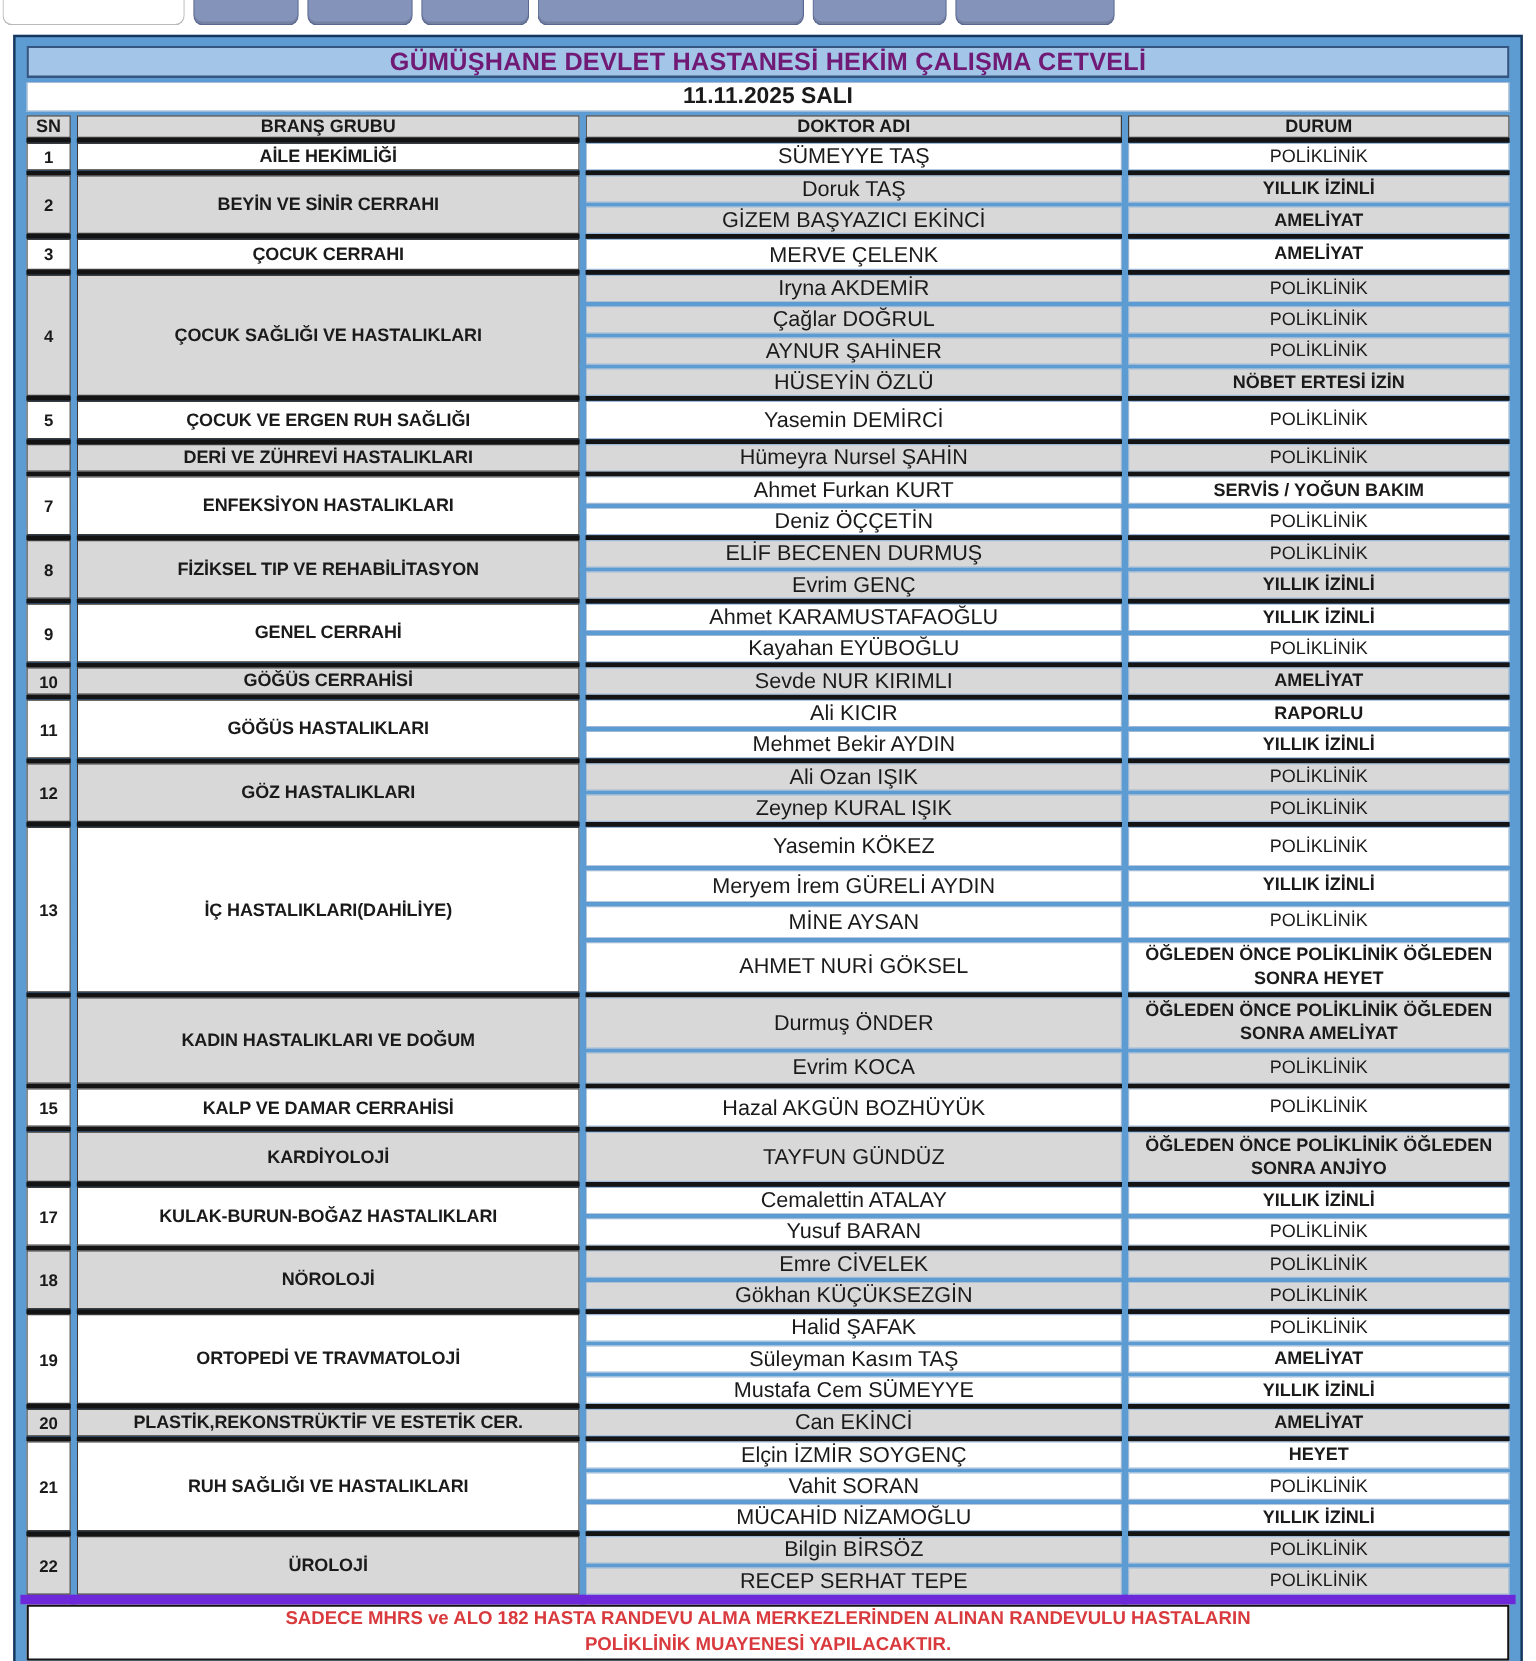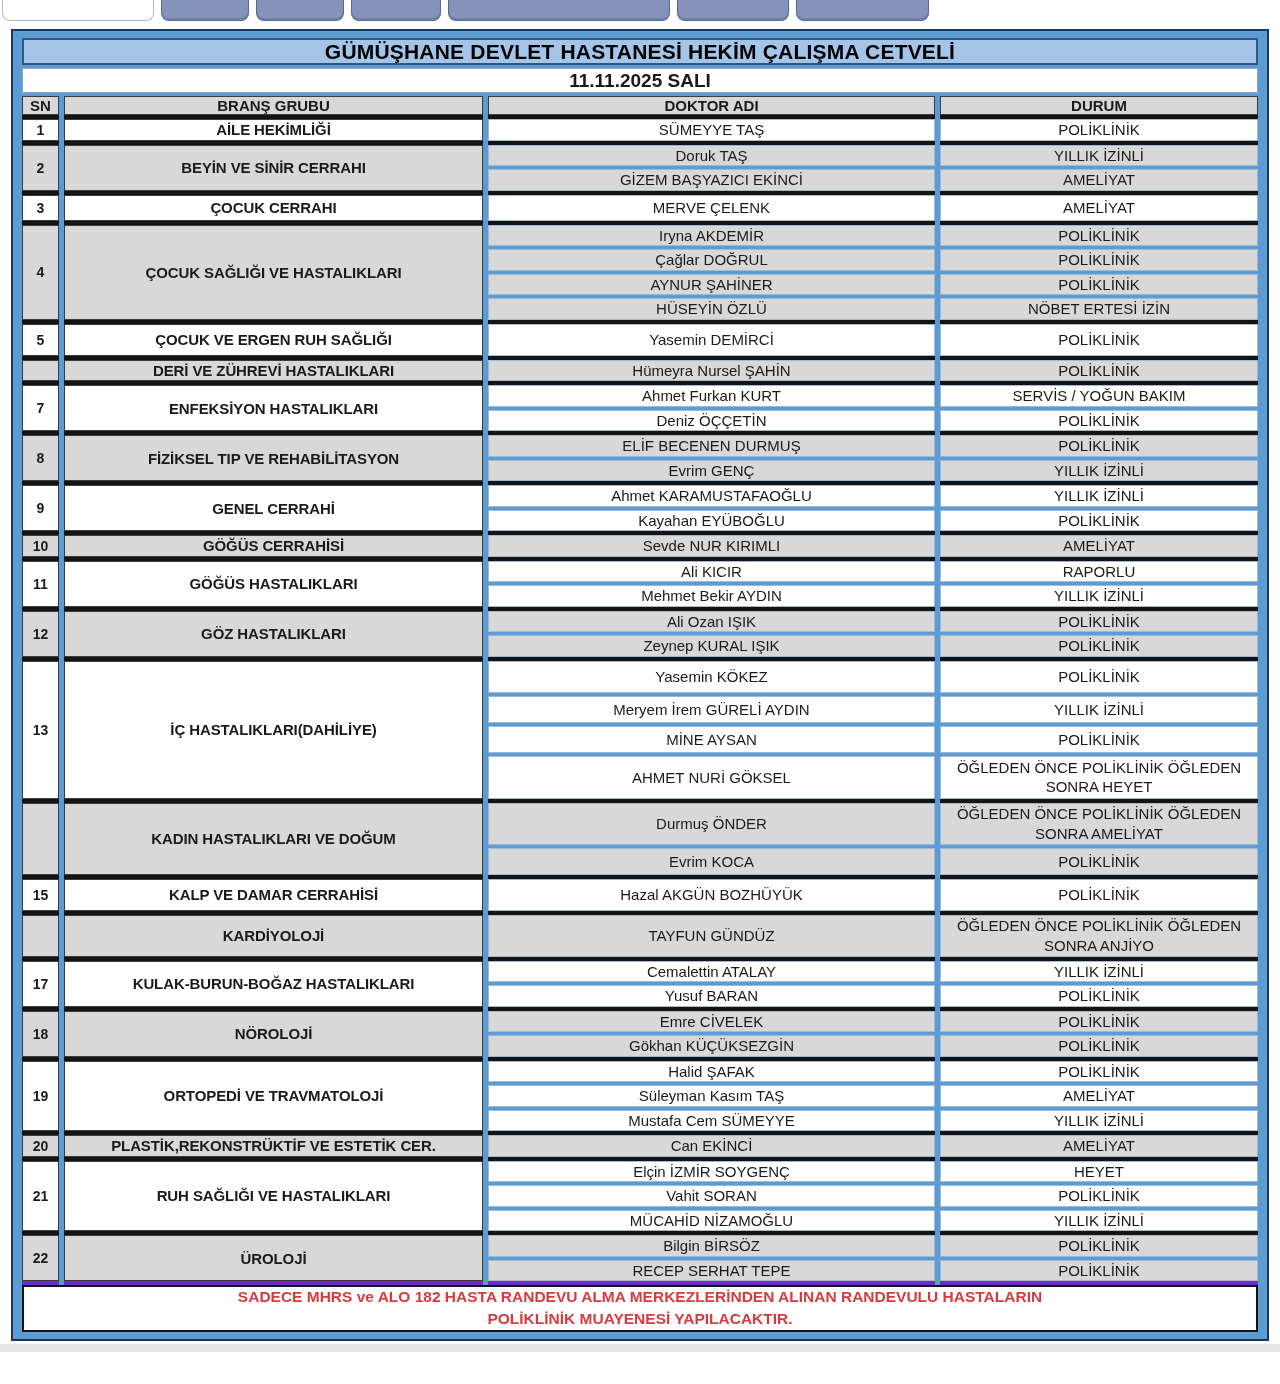--- a/index.html
+++ b/index.html
@@ -69,21 +69,21 @@
     text-align:center;
     vertical-align:middle;
     padding:1px 4px;
     color:#1a1a1a;
     overflow:hidden;
   }
   .title-cell{
     background:var(--title-bg);
     font-weight:bold;
     font-size:21px;
-    color:#000000;
+    color:#701a75;
     height:30px;
     letter-spacing:.2px;
     box-shadow:inset 0 0 0 2px #355580;
   }
   .date-cell{
     background:#ffffff;
     font-weight:bold;
     font-size:19px;
     height:28px;
     box-shadow:inset 0 0 0 1px #8aa8c8;
@@ -103,37 +103,37 @@
     font-size:14px;
     box-shadow:inset 0 0 0 1px #3c3c3c;
   }
   td.branch{
     font-weight:bold;
     font-size:15px;
     letter-spacing:-.1px;
     box-shadow:inset 0 0 0 1px #3c3c3c;
   }
   td.doctor{
-    font-size:15px;
+    font-size:18px;
     box-shadow:inset 0 0 0 1px #9db9d6;
   }
   td.status{
     font-size:15px;
     line-height:1.3;
     box-shadow:inset 0 0 0 1px #9db9d6;
   }
-  td.status.bold{font-weight:normal;margin-top:12px;}
+  td.status.bold{font-weight:bold;margin-top:12px;}
   tr.r-default>td{height:21px;}
   tr.h-m>td{height:30px;}
   tr.h-l>td{height:36px;}
   tr.h-xl>td{height:46px;}
   tr.group-start>td{border-top:4px solid #141414;}
   td.footer-cell{
     background:#ffffff;
-    border-top:4px solid #6d28d9;
+    border-top:8px solid #6d28d9;
     box-shadow:inset 0 0 0 2px #141414;
     color:var(--footer-red);
     font-weight:bold;
     font-size:15.5px;
     height:46px;
     line-height:1.45;
   }
   .bottom-strip{
     height:8px;
     background:#e4e4e4;

